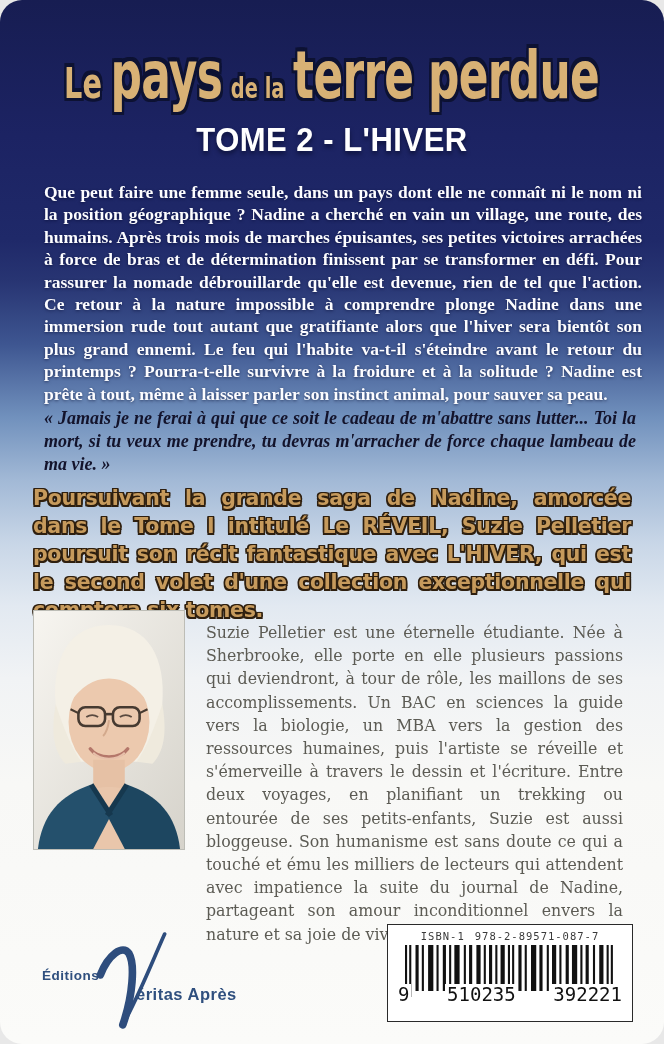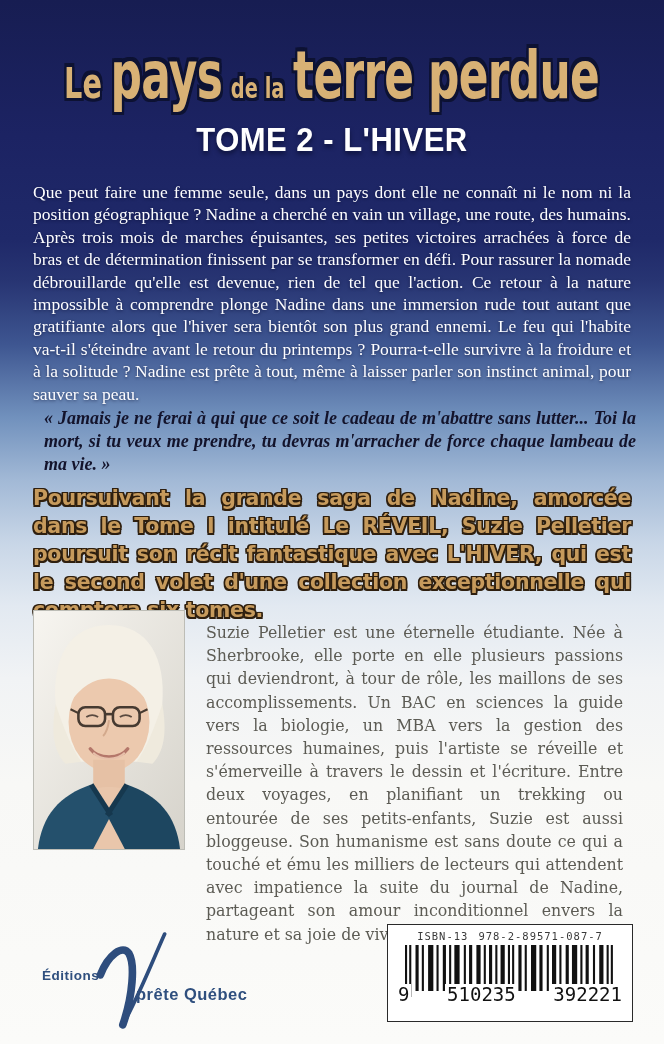--- a/index.html
+++ b/index.html
@@ -15,20 +15,21 @@
       #1f2969 23%,
       #283573 27%,
       #3e5691 33%,
       #7191bd 40%,
       #a2b9d6 46%,
       #c8d6e7 52%,
       #e2e9f1 58%,
       #f1f3f5 65%,
       #f8f8f6 75%,
       #fbfbf9 100%);
+    border-radius:22px;
   }
   
   .title-wrap{
     position:absolute;top:36px;left:0;width:664px;
     display:flex;justify-content:center;
   }
   .title-inner{
     display:flex;align-items:baseline;gap:12px;white-space:nowrap;
     transform:scale(0.72,1.08);transform-origin:center top;
     font-family:"DejaVu Sans", sans-serif;font-weight:700;
@@ -45,22 +46,22 @@
   .subtitle{
     position:absolute;top:123px;left:0;width:664px;
     text-align:center;
     font-family:"Liberation Sans", sans-serif;font-weight:700;
     font-size:31px;letter-spacing:0.5px;color:#ffffff;
     transform:scaleY(1.05);
     text-shadow:0 2px 4px rgba(5,8,35,.6);
   }
   
   .synopsis{
-    position:absolute;top:181px;left:33px;width:598px;margin:0;
-    font-family:"Liberation Serif", serif;font-weight:400;
+    position:absolute;top:181px;left:44px;width:598px;margin:0;
+    font-family:"Liberation Serif", serif;font-weight:700;
     font-size:17.5px;line-height:22.4px;
     color:#fdfdff;text-align:justify;
     text-shadow:0 1px 3px rgba(4,8,40,.55);
   }
   
   .quote{
     position:absolute;top:399px;left:36px;width:592px;margin:8px;
     font-family:"Liberation Serif", serif;
     font-weight:700;font-style:italic;
     font-size:18px;line-height:23px;
@@ -186,26 +187,26 @@
     </figure>
     <p class="bio">Suzie Pelletier est une éternelle étudiante. Née à Sherbrooke, elle porte en elle plusieurs passions qui deviendront, à tour de rôle, les maillons de ses accomplissements. Un BAC en sciences la guide vers la biologie, un MBA vers la gestion des ressources humaines, puis l'artiste se réveille et s'émerveille à travers le dessin et l'écriture. Entre deux voyages, en planifiant un trekking ou entourée de ses petits-enfants, Suzie est aussi bloggeuse. Son humanisme est sans doute ce qui a touché et ému les milliers de lecteurs qui attendent avec impatience la suite du journal de Nadine, partageant son amour inconditionnel envers la nature et sa joie de vivre.</p>
   </section>
 
   <div class="logo">
     <span class="eds">Éditions</span>
     <svg class="vswoosh" viewBox="0 0 70 100">
       <path d="M4 42 C12 22 26 12 32 21 C38 31 36 62 26 91" stroke="#2e4d7d" stroke-width="7.5" fill="none" stroke-linecap="round"></path>
       <path d="M26 91 C42 62 54 31 67 2" stroke="#2e4d7d" stroke-width="3.6" fill="none" stroke-linecap="round"></path>
     </svg>
-    <span class="suffix">prête Québec</span>
+    <span class="suffix">éritas Après</span>
   </div>
 
   <div class="barcode">
     <div class="isbn-line">
-      <span>ISBN-13</span>
+      <span>ISBN-1</span>
       <span>978-2-89571-087-7</span>
     </div>
     <svg class="bars" viewBox="0 0 200 52" preserveAspectRatio="none">
       <g fill="#111">
         <rect x="0" y="0" width="2" height="52"></rect>
           <rect x="4" y="0" width="2" height="52"></rect>
         <rect x="10" y="0" width="3" height="46"></rect>
           <rect x="16" y="0" width="2" height="46"></rect>
         <rect x="22" y="0" width="5" height="46"></rect>
           <rect x="30" y="0" width="2" height="46"></rect>

